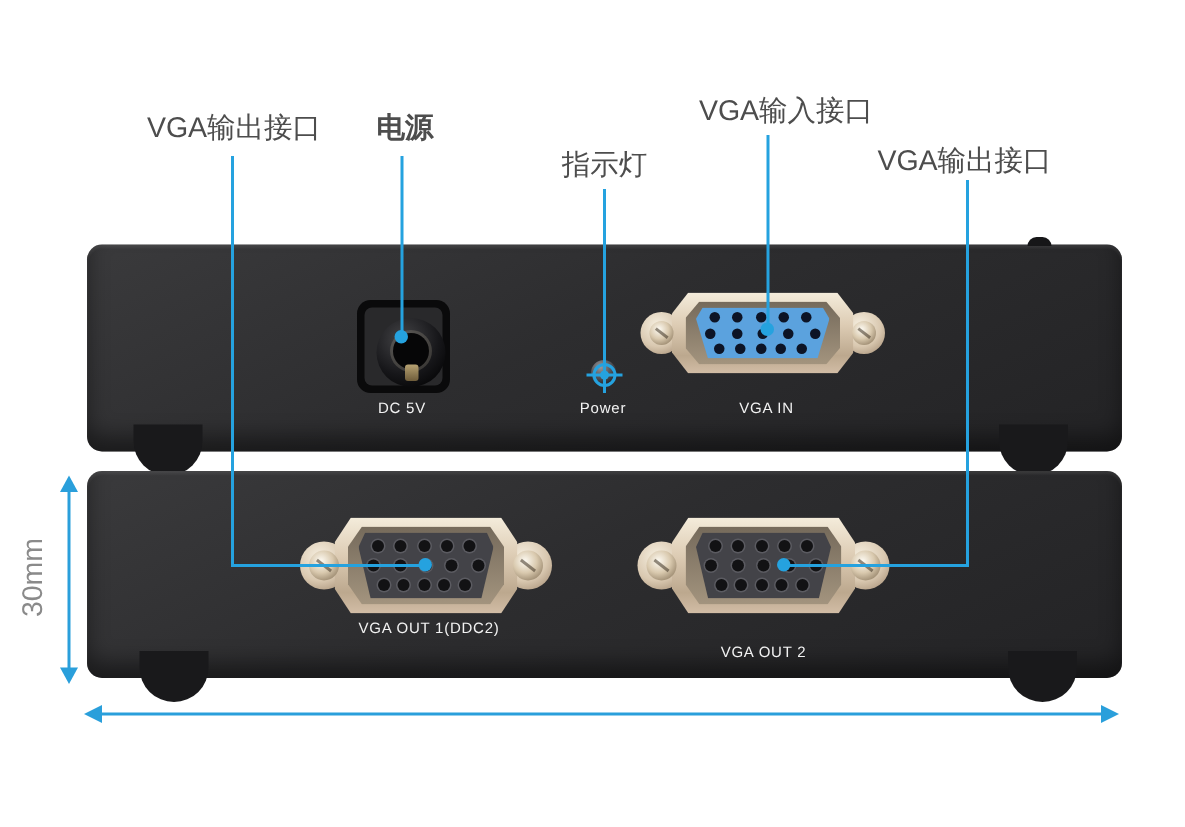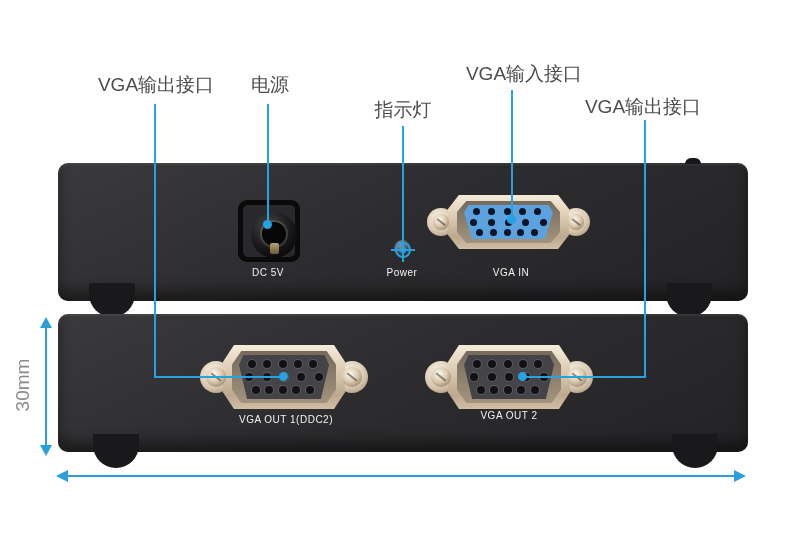--- a/index.html
+++ b/index.html
@@ -222,25 +222,25 @@
                 <span class="hole"></span>
               </div>
             </div>
         </div>
       </div>
       <div class="screw l"></div>
       <div class="screw r"></div>
     </div>
 
     <div class="port-label" style="left:228px;top:100px;">VGA OUT 1(DDC2)</div>
-    <div class="port-label" style="left:451px;top:96px;">VGA OUT 2</div>
+    <div class="port-label" style="left:451px;top:116px;">VGA OUT 2</div>
   </div>
 
   <div class="callout-label" style="left:156px;top:72px;">VGA输出接口</div>
-  <div class="callout-label" style="left:270px;top:72px;">电源</div>
+  <div class="callout-label" style="left:270px;top:72px;font-weight:bold;">电源</div>
   <div class="callout-label" style="left:403px;top:97px;">指示灯</div>
   <div class="callout-label" style="left:524px;top:61px;">VGA输入接口</div>
   <div class="callout-label" style="left:643px;top:94px;">VGA输出接口</div>
 
   <div class="cline v" style="left:154px;top:104px;height:274px;"></div>
   <div class="cline h" style="left:154px;top:376px;width:130px;"></div>
   <div class="cdot" style="left:279px;top:372px;"></div>
 
   <div class="cline v" style="left:267px;top:104px;height:120px;"></div>
   <div class="cdot" style="left:263px;top:220px;"></div>

